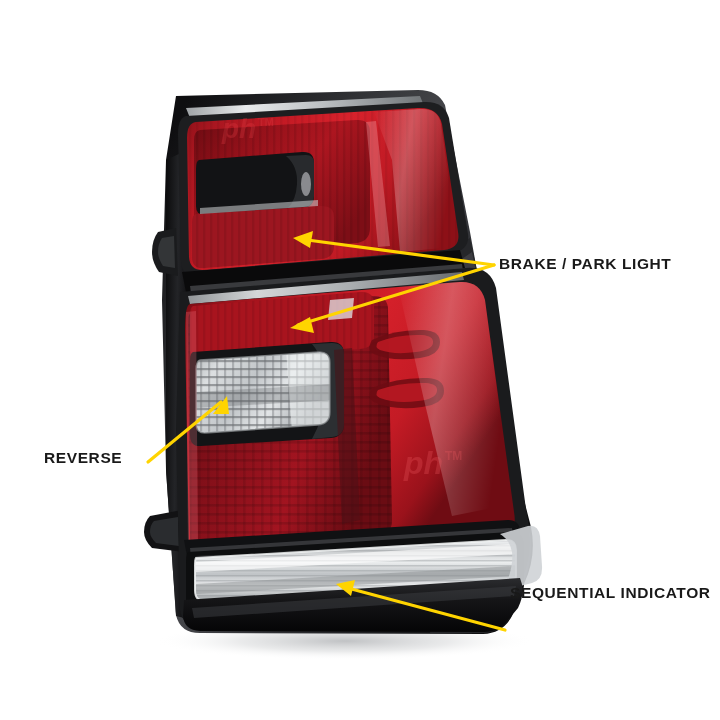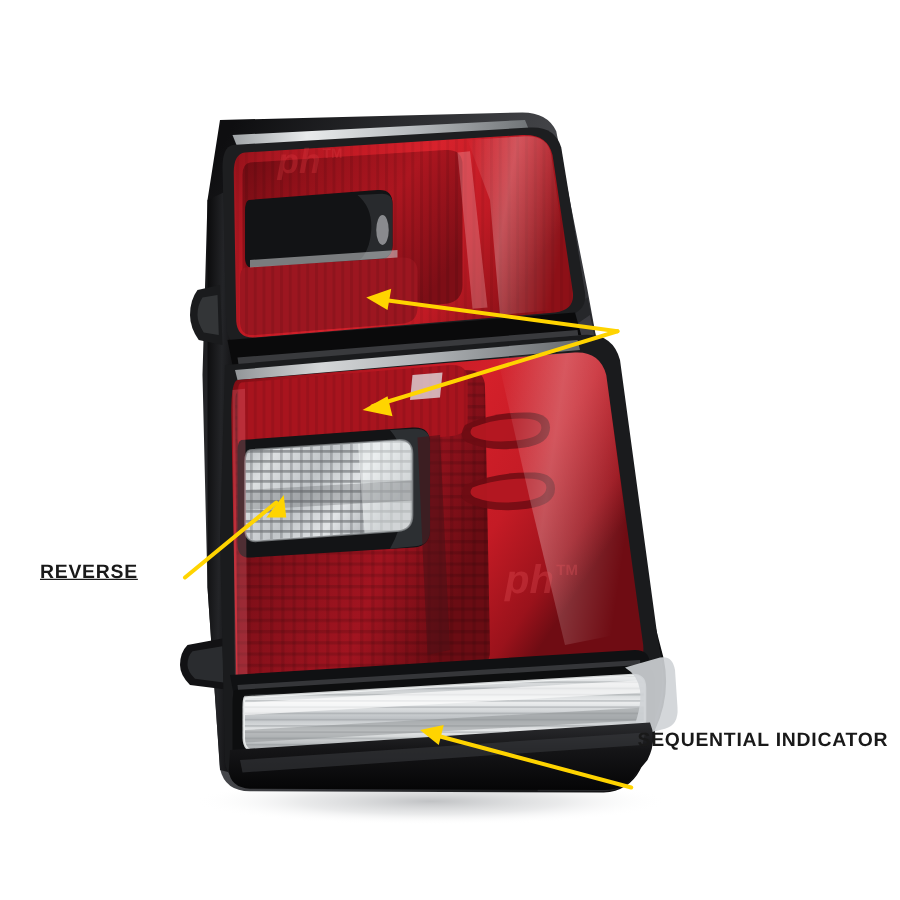--- a/index.html
+++ b/index.html
@@ -16,21 +16,21 @@
     position:absolute;
     font-family:"Liberation Sans","DejaVu Sans",sans-serif;
     font-size:15.5px;
     font-weight:600;
     letter-spacing:0.6px;
     color:#191919;
     white-space:nowrap;
     line-height:1;
   }
   #lbl-brake{left:499px;top:256px;}
-  #lbl-reverse{left:32px;top:450px;text-decoration:underline;}
+  #lbl-reverse{left:44px;top:450px;}
   #lbl-seq{left:510px;top:585px;}
 </style>
 </head>
 <body>
 
 <div id="stage">
 
   <svg id="svgroot" viewBox="0 0 720 720">
     <defs>
 
@@ -339,18 +339,19 @@
         <polygon points="227,396 213,414 229,414" fill="#FFD400" stroke="none"></polygon>
       </g>
 
       <g>
         <line x1="505" y1="630" x2="344" y2="587"></line>
         <polygon points="336,584 355,580 351,596" fill="#FFD400" stroke="none"></polygon>
       </g>
     </g>
   </svg>
 
+  <div class="callout-label" id="lbl-brake">BRAKE / PARK LIGHT</div>
 
   <div class="callout-label" id="lbl-reverse">REVERSE</div>
 
   <div class="callout-label" id="lbl-seq">SEQUENTIAL INDICATOR</div>
 
 </div>
 
 </body></html>

